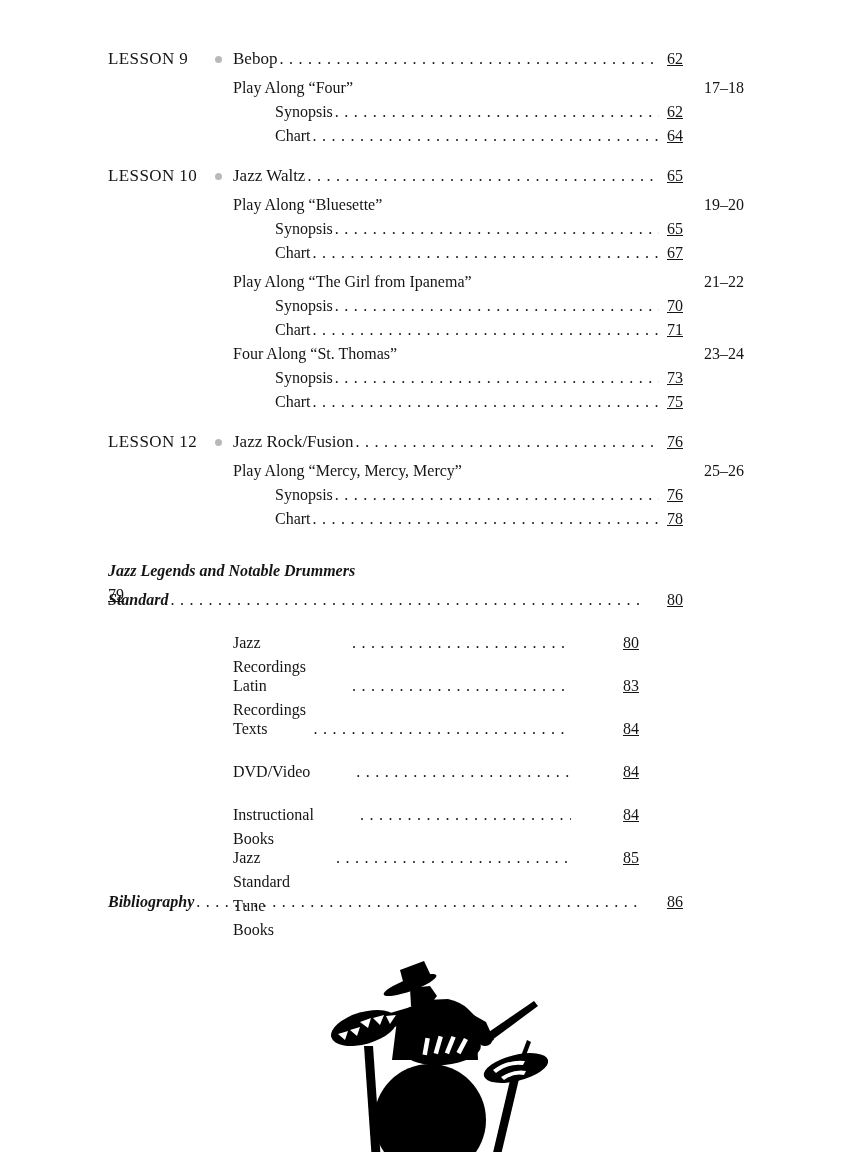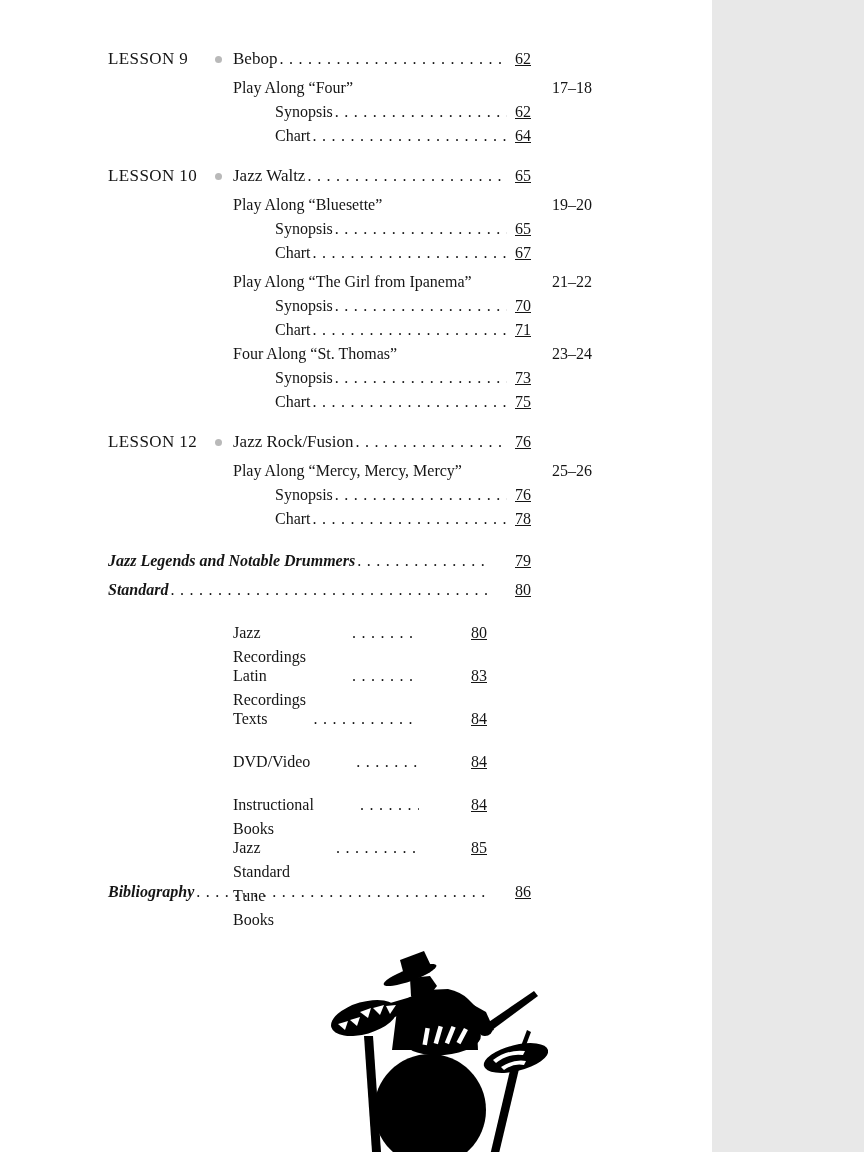--- a/index.html
+++ b/index.html
@@ -1,38 +1,38 @@
 <!DOCTYPE html>
 <html><head>
 <meta charset="utf-8">
 <style>
   html,body{margin:0;padding:0;background:#e8e8e8;}
   .page{
-    width:712px;height:1152px;background:#ffffff;
+    width:864px;height:1152px;background:#ffffff;
     box-sizing:border-box;padding:47px 99px 0 108px;
     font-family:"Liberation Serif","DejaVu Serif",serif;
     color:#151515;position:relative;overflow:hidden;
   }
   .row{display:flex;align-items:baseline;height:24px;line-height:24px;font-size:16px;}
   .name{flex:0 0 107px;font-size:17px;letter-spacing:0.4px;white-space:nowrap;}
   .bullet-cell{flex:0 0 18px;align-self:center;display:flex;align-items:center;}
   .bullet{width:7px;height:7px;border-radius:50%;background:#b9b9b9;display:block;}
   .title-lg{font-size:17px;white-space:nowrap;}
   .dots{flex:1 1 auto;overflow:hidden;white-space:nowrap;letter-spacing:5.5px;padding-left:2px;}
   .dots::after{content:"..........................................................................................................";}
   .page-num{flex:0 0 24px;text-align:right;white-space:nowrap;text-decoration:underline;}
   .row-sec .page-num{flex-basis:40px;}
   .track-col{flex:0 0 82px;text-align:center;white-space:nowrap;}
   .spacer{flex:1 1 auto;}
   .ind1{padding-left:125px;}
   .ind2{padding-left:167px;}
   .sec-title{font-style:italic;font-weight:bold;white-space:nowrap;}
   .m-lesson{margin-top:16px;}
   .m-pa{margin-top:5px;}
-  .m-jl{margin-top:18px;}
+  .m-jl{margin-top:28px;flex-direction:column;}
   .m-res{margin-top:5px;}
   .m-sub{margin-top:19px;gap:44px;}
   .m-bib{margin-top:20px;}
   .drummer{margin-top:42px;margin-left:222px;width:218px;height:226px;}
 </style>
 </head>
 <body>
 
 <div class="page">
 

